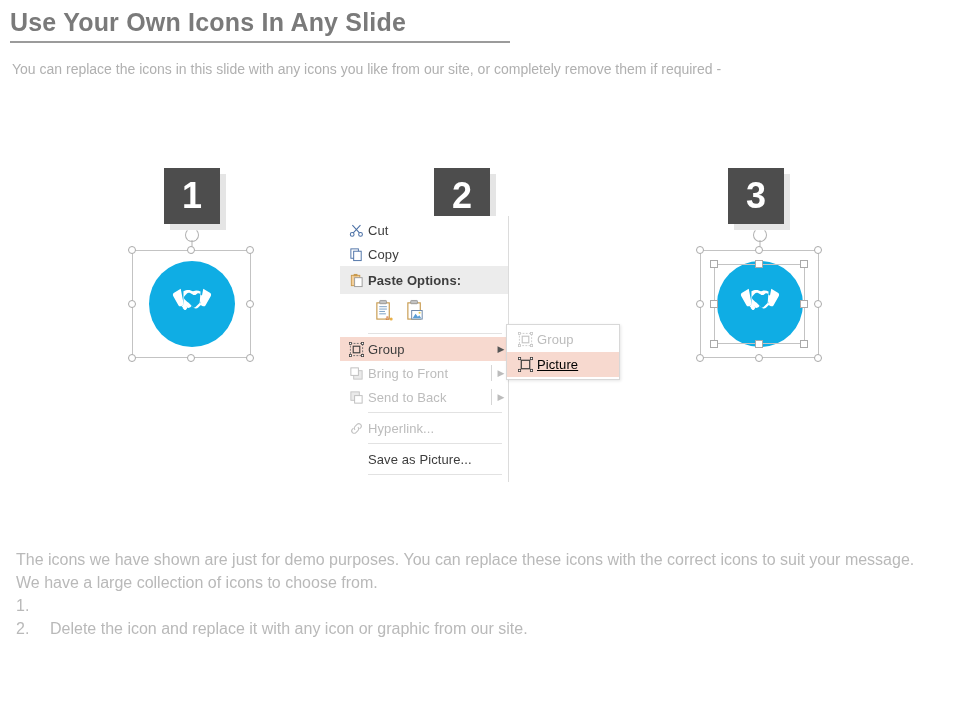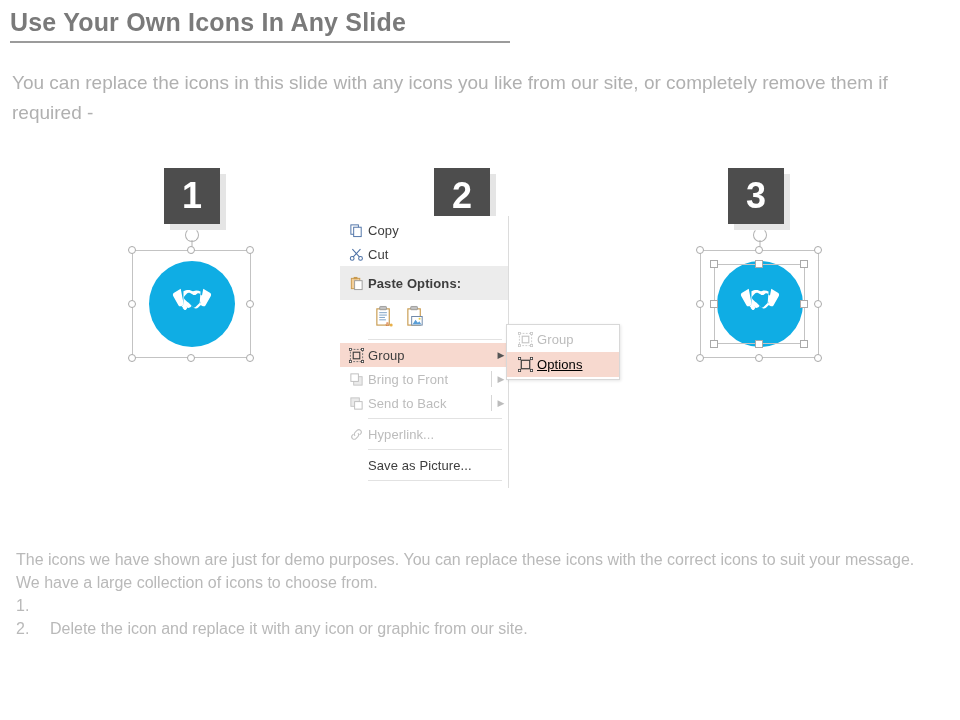--- a/index.html
+++ b/index.html
@@ -32,23 +32,23 @@
     top: 41px;
     width: 500px;
     height: 2px;
     background: #9b9b9b;
   }
 
   
   #intro-text {
     position: absolute;
     left: 12px;
-    top: 68px;
+    top: 54px;
     width: 944px;
-    font-size: 19px;
+    font-size: 14px;
     line-height: 30px;
     color: #b0b0b0;
     font-weight: 400;
   }
 
   
   #notes-block {
     position: absolute;
     left: 16px;
     top: 548px;
@@ -205,21 +205,21 @@
     font-size: 9px;
     color: #555;
   }
   .menu-item.disabled { color: #bcbcbc; }
   .menu-item.disabled .mi-arrow { color: #bcbcbc; }
   .menu-item.highlight { background: #f7d9cf; }
   .menu-item.banner {
     background: #ececec;
     color: #3d3d3d;
     font-weight: bold;
-    height: 34px;
+    height: 28px;
   }
   .menu-sep {
     height: 1px;
     background: #e2e2e2;
     margin: 3px 6px 3px 28px;
   }
   #paste-icons-row {
     display: flex;
     gap: 10px;
     padding: 3px 0 3px 34px;
@@ -290,39 +290,39 @@
   <div class="handle round" style="left:114px; top:126px;"></div>
 </div>
 
 <div class="num-badge" id="badge-2" style="background: rgb(77, 77, 77);">2</div>
 
 <div id="context-menu">
 
   <div class="menu-item">
     <span class="mi-icon">
       <svg width="15" height="15" viewBox="0 0 16 16">
-        <rect x="2" y="2" width="8" height="10" fill="#ffffff" stroke="#4a6fa5" stroke-width="1"></rect>
-        <rect x="5" y="4.5" width="8" height="10" fill="#ffffff" stroke="#4a6fa5" stroke-width="1"></rect>
-      </svg>
-    </span>
-    <span class="mi-label">Copy</span>
-  </div>
-
-  <div class="menu-item">
-    <span class="mi-icon">
-      <svg width="15" height="15" viewBox="0 0 16 16">
         <g stroke="#4a6fa5" stroke-width="1.1" fill="none">
           <circle cx="3.4" cy="12.2" r="2"></circle>
           <circle cx="12.3" cy="12.2" r="2"></circle>
           <line x1="4.6" y1="10.6" x2="12.2" y2="2.2"></line>
           <line x1="11.1" y1="10.6" x2="3.6" y2="2.2"></line>
         </g>
       </svg>
     </span>
     <span class="mi-label">Cut</span>
+  </div>
+
+  <div class="menu-item">
+    <span class="mi-icon">
+      <svg width="15" height="15" viewBox="0 0 16 16">
+        <rect x="2" y="2" width="8" height="10" fill="#ffffff" stroke="#4a6fa5" stroke-width="1"></rect>
+        <rect x="5" y="4.5" width="8" height="10" fill="#ffffff" stroke="#4a6fa5" stroke-width="1"></rect>
+      </svg>
+    </span>
+    <span class="mi-label">Copy</span>
   </div>
 
   <div class="menu-item banner">
     <span class="mi-icon">
       <svg width="15" height="15" viewBox="0 0 16 16">
         <rect x="2.5" y="2.5" width="9" height="11" fill="#f3cf9a" stroke="#c89a4e" stroke-width="1"></rect>
         <rect x="5" y="1" width="4" height="2.4" fill="#c89a4e"></rect>
         <rect x="6" y="5" width="8" height="9.5" fill="#ffffff" stroke="#9a9a9a" stroke-width="1"></rect>
       </svg>
     </span>
@@ -456,21 +456,21 @@
           <rect x="3.5" y="3.5" width="9" height="9"></rect>
         </g>
         <g fill="#ffffff" stroke="#3d3d3d" stroke-width="0.9">
           <rect x="0.4" y="0.4" width="2.4" height="2.4"></rect>
           <rect x="13.2" y="0.4" width="2.4" height="2.4"></rect>
           <rect x="0.4" y="13.2" width="2.4" height="2.4"></rect>
           <rect x="13.2" y="13.2" width="2.4" height="2.4"></rect>
         </g>
       </svg>
     </span>
-    <span class="mi-label"><u>Options</u></span>
+    <span class="mi-label"><u>Picture</u></span>
   </div>
 </div>
 
 <div class="num-badge" id="badge-3" style="background: rgb(77, 77, 77);">3</div>
 
 <div class="icon-stage" id="stage-3">
   <div class="rotate-handle">
     <div class="ring"></div>
     <div class="stem"></div>
   </div>

